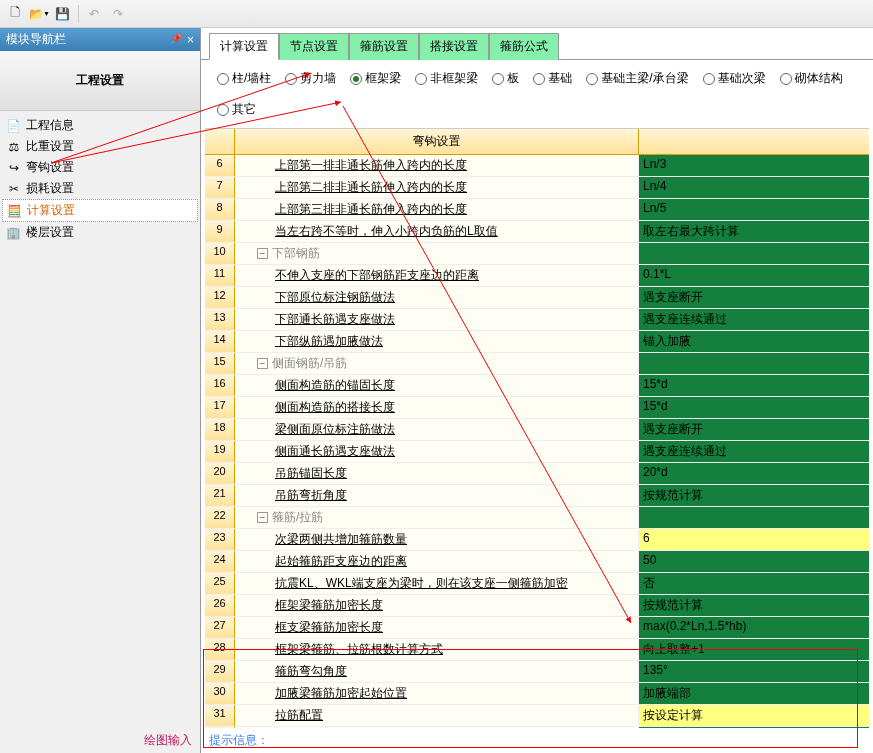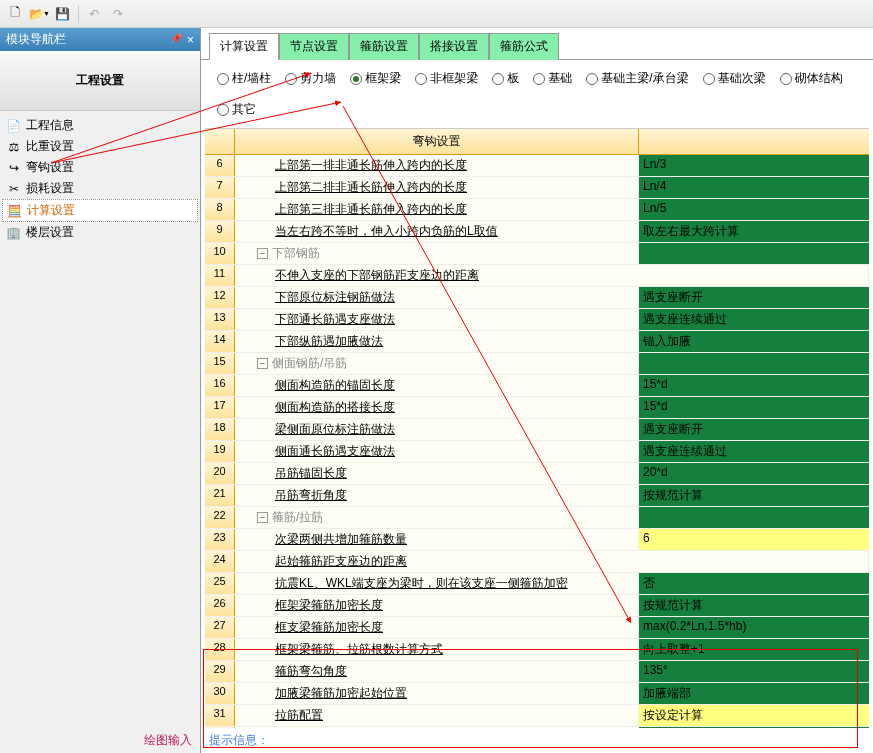--- a/index.html
+++ b/index.html
@@ -188,20 +188,21 @@
             <div class="val">取左右最大跨计算</div>
           </div>
           <div class="row group">
             <div class="num">10</div>
             <div class="name indent1"><span class="expander">−</span>下部钢筋</div>
             <div class="val"></div>
           </div>
           <div class="row">
             <div class="num">11</div>
             <div class="name indent2">不伸入支座的下部钢筋距支座边的距离</div>
+            <div class="val">0.1*L</div>
           </div>
           <div class="row">
             <div class="num">12</div>
             <div class="name indent2">下部原位标注钢筋做法</div>
             <div class="val">遇支座断开</div>
           </div>
           <div class="row">
             <div class="num">13</div>
             <div class="name indent2">下部通长筋遇支座做法</div>
             <div class="val">遇支座连续通过</div>
@@ -252,20 +253,21 @@
             <div class="val"></div>
           </div>
           <div class="row hl">
             <div class="num">23</div>
             <div class="name indent2">次梁两侧共增加箍筋数量</div>
             <div class="val">6</div>
           </div>
           <div class="row">
             <div class="num">24</div>
             <div class="name indent2">起始箍筋距支座边的距离</div>
+            <div class="val">50</div>
           </div>
           <div class="row">
             <div class="num">25</div>
             <div class="name indent2">抗震KL、WKL端支座为梁时，则在该支座一侧箍筋加密</div>
             <div class="val">否</div>
           </div>
           <div class="row">
             <div class="num">26</div>
             <div class="name indent2">框架梁箍筋加密长度</div>
             <div class="val">按规范计算</div>

